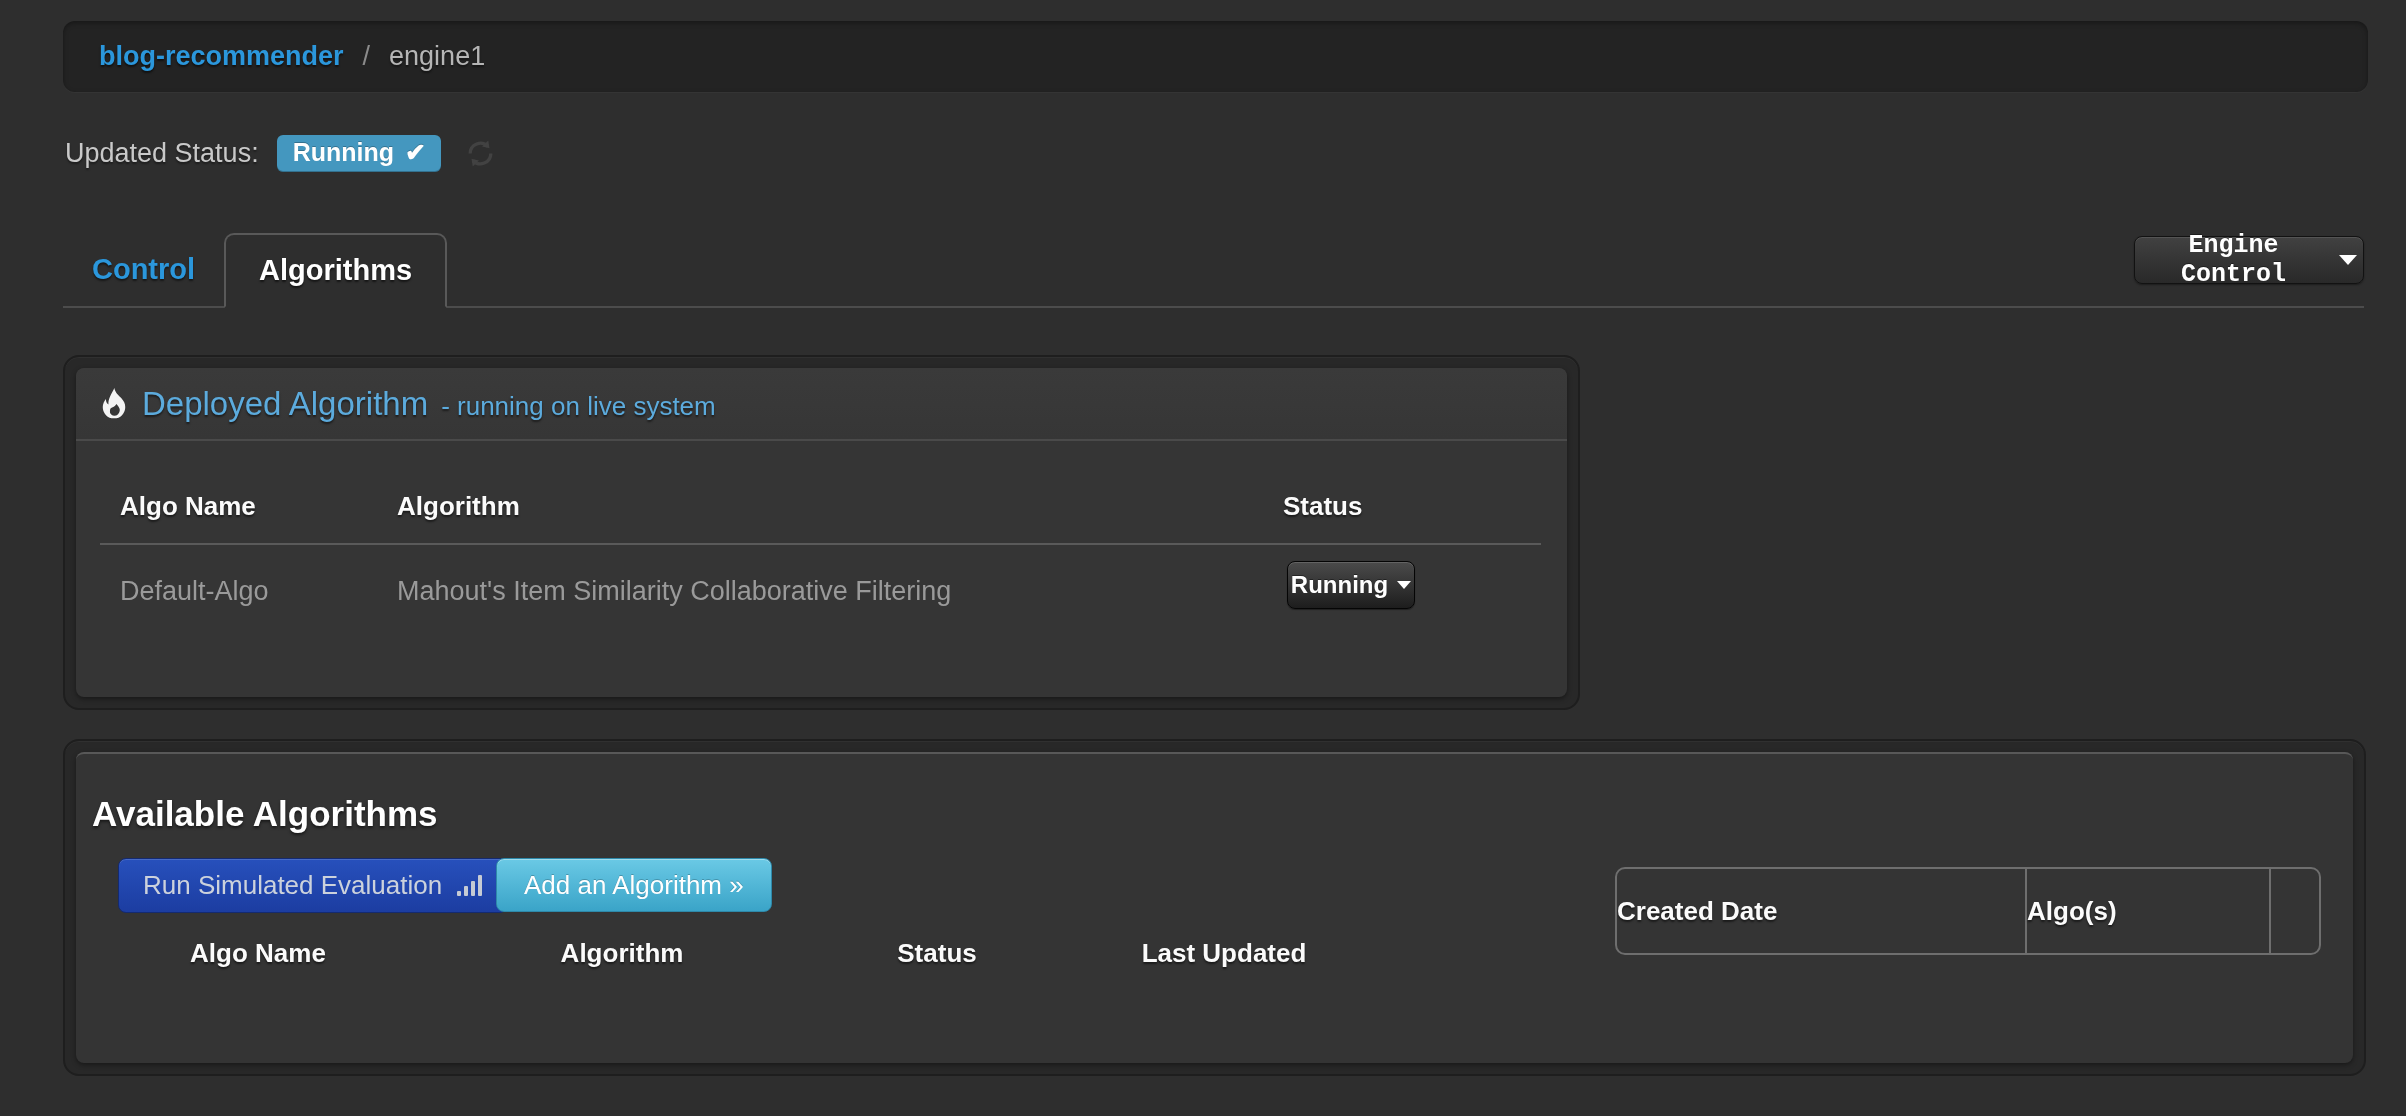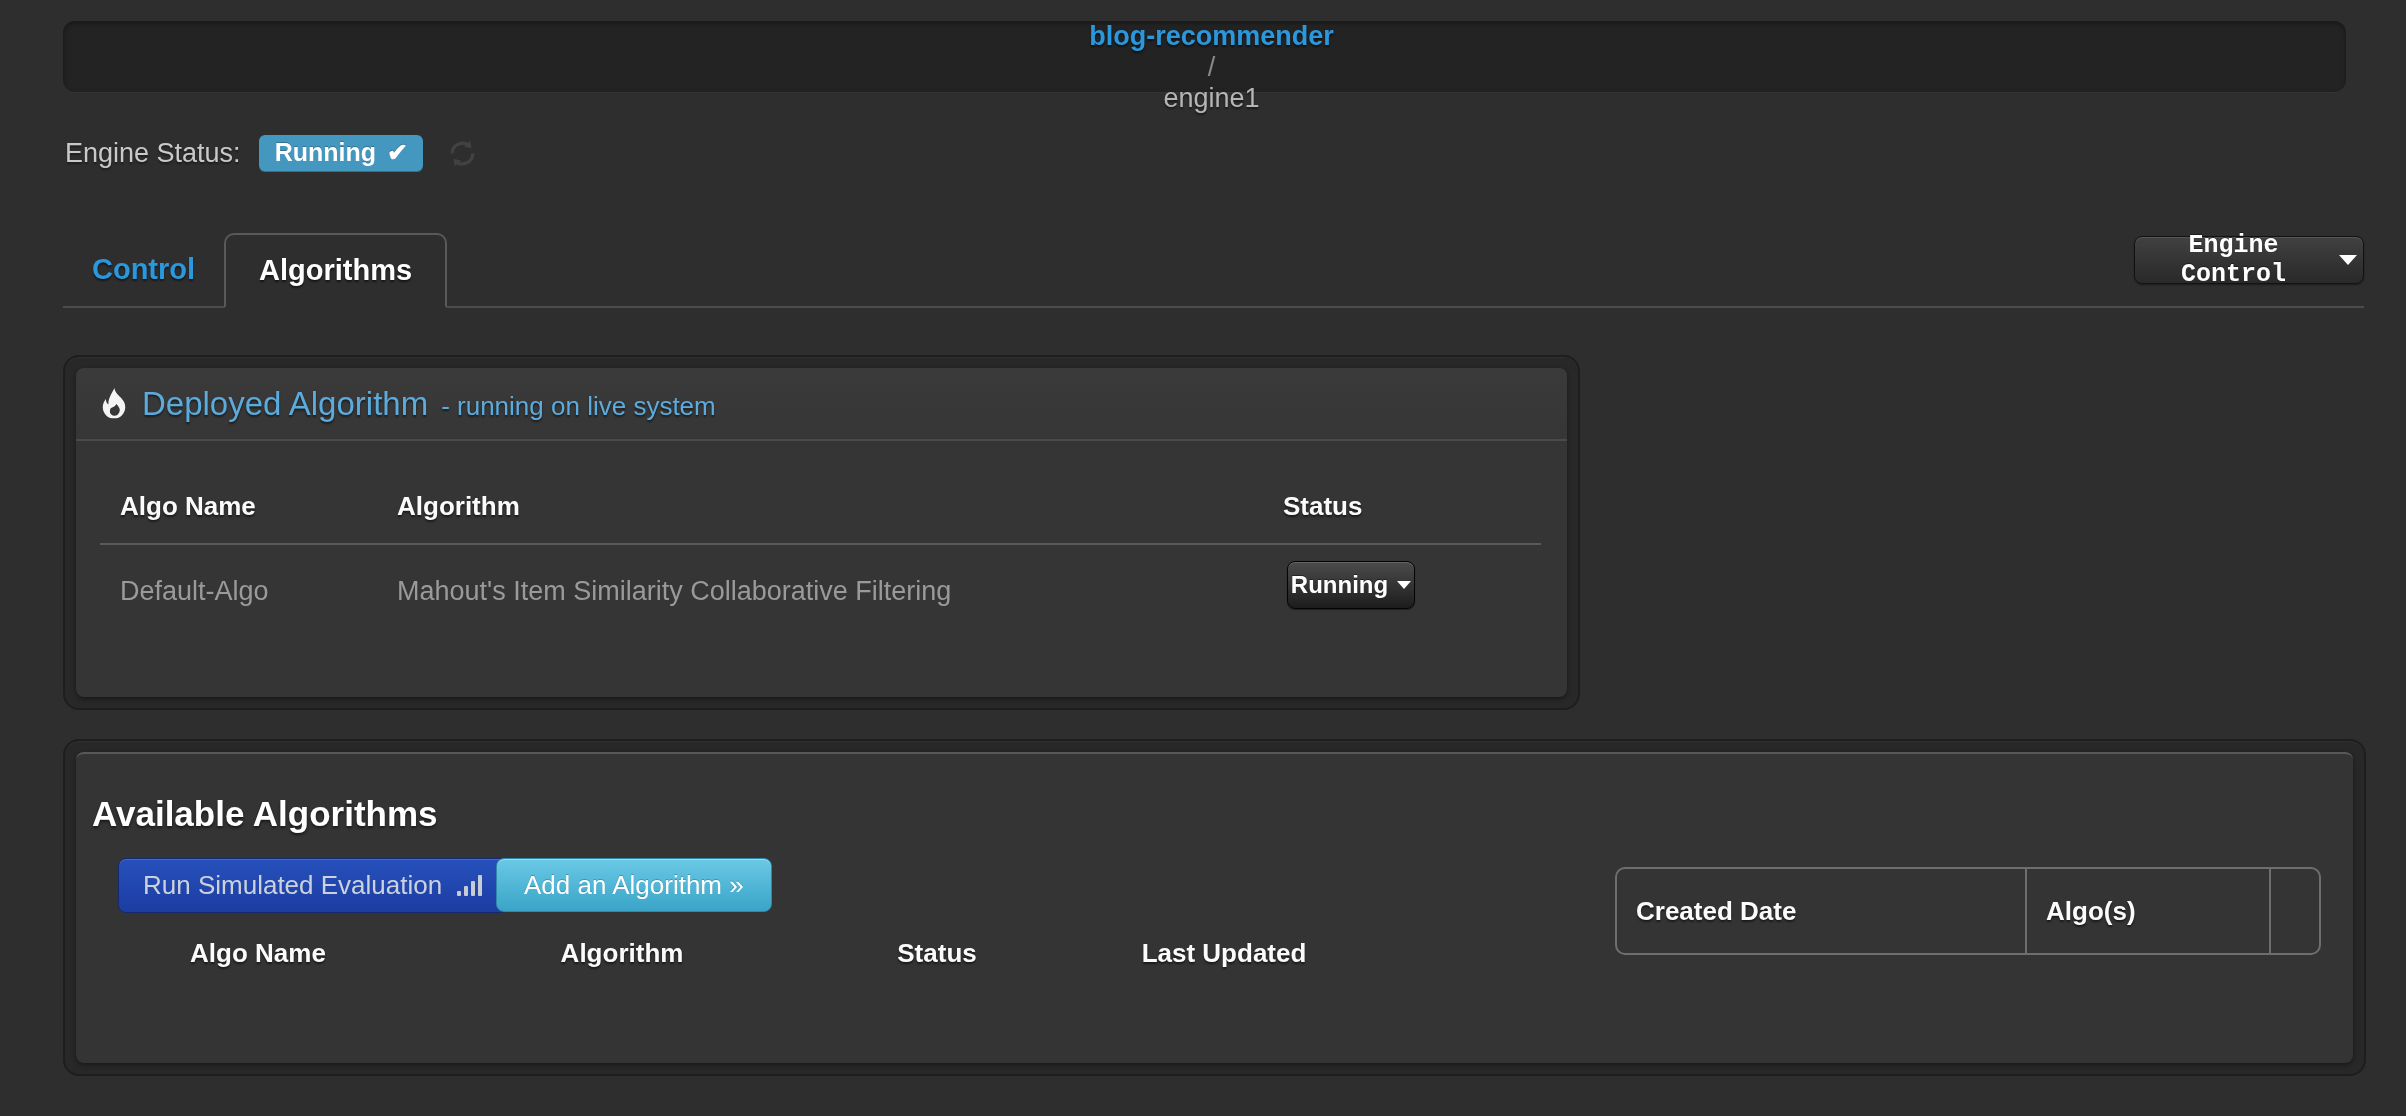--- a/index.html
+++ b/index.html
@@ -5,21 +5,21 @@
   html,body{margin:0;padding:0;background:#2e2e2e;}
   body{
     position:relative;width:2406px;height:1116px;overflow:hidden;
     font-family:"Liberation Sans",sans-serif;color:#ccc;
   }
   
   .breadcrumb{
     position:absolute;left:63px;top:21px;width:2269px;height:71px;
     background:#232323;border-radius:12px;
     box-shadow:inset 0 2px 5px rgba(0,0,0,0.35), 0 1px 0 rgba(255,255,255,0.03);
-    display:flex;align-items:center;padding-left:14px;font-size:27px;flex-direction:column;
+    display:flex;align-items:center;padding-left:36px;font-size:27px;
   }
   .crumb-link{color:#2b97dc;font-weight:bold;text-shadow:0 2px 2px rgba(0,0,0,0.55);cursor:pointer;}
   .crumb-sep{color:#8a8a8a;margin:0 19px;}
   .crumb-cur{color:#b5b5b5;text-shadow:0 2px 2px rgba(0,0,0,0.45);}
   
   .status-row{position:absolute;left:65px;top:131px;height:44px;display:flex;align-items:center;}
   .status-label{font-size:27px;color:#c9c9c9;margin-right:18px;text-shadow:0 2px 2px rgba(0,0,0,0.4);}
   .badge{
     background:#4497bf;border-radius:6px;padding:4px 15px 6px 16px;height:27px;
     color:#fff;font-weight:bold;font-size:25px;display:flex;align-items:center;
@@ -100,37 +100,37 @@
     box-shadow:inset 0 1px 0 rgba(255,255,255,0.35);
     color:#fff;font-size:26px;font-family:inherit;
     display:flex;align-items:center;cursor:pointer;text-shadow:0 -1px 0 rgba(0,0,0,0.22);box-sizing:border-box;
   }
   .p2-th{position:absolute;top:184px;transform:translateX(-50%);font-size:26px;font-weight:bold;color:#fbfbfb;text-shadow:0 2px 2px rgba(0,0,0,0.5);white-space:nowrap;}
   .p2-c1{left:182px;}.p2-c2{left:546px;}.p2-c3{left:861px;}.p2-c4{left:1148px;}
   .sim-table{
     position:absolute;left:1539px;top:113px;width:702px;height:84px;
     border:2px solid #6e6e6e;border-radius:10px;display:flex;overflow:hidden;
   }
-  .sim-cell{display:flex;align-items:center;padding-left:19px;font-size:26px;font-weight:bold;color:#fbfbfb;text-shadow:0 2px 2px rgba(0,0,0,0.5);box-sizing:border-box;}
+  .sim-cell{display:flex;align-items:center;font-size:26px;font-weight:bold;color:#fbfbfb;text-shadow:0 2px 2px rgba(0,0,0,0.5);box-sizing:border-box;}
   .sim-c1{width:410px;border-right:2px solid #6e6e6e;}
   .sim-c2{width:244px;border-right:2px solid #6e6e6e;}
   .sim-c3{flex:1;}
   .icon{display:inline-flex;}
 </style>
 </head>
 <body>
 
 <div class="breadcrumb">
   <span class="crumb-link">blog-recommender</span>
   <span class="crumb-sep">/</span>
   <span class="crumb-cur">engine1</span>
 </div>
 
 <div class="status-row">
-  <span class="status-label">Engine Status:</span>
+  <span class="status-label">Updated Status:</span>
   <span class="badge">
     <span>Running</span>
     <span class="check">✔</span>
   </span>
   <span class="refresh icon">
     <svg width="31" height="31" viewBox="0 0 30 30" fill="none">
       <path d="M25 15a10 10 0 0 1-17.3 6.8" stroke="#424242" stroke-width="3.2"></path>
       <path d="M5 15A10 10 0 0 1 22.3 8.2" stroke="#424242" stroke-width="3.2"></path>
       <path d="M22.5 2.5l1.2 7.3-7.2-1.6z" fill="#424242"></path>
       <path d="M7.5 27.5l-1.2-7.3 7.2 1.6z" fill="#424242"></path>

